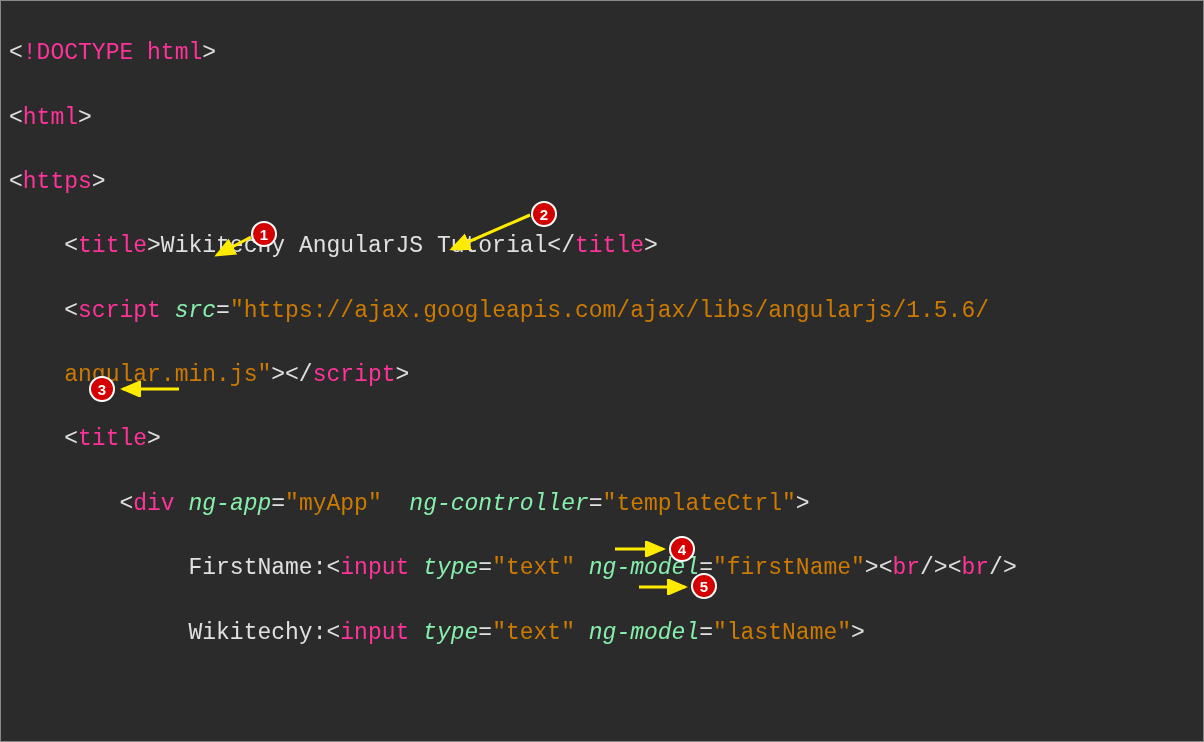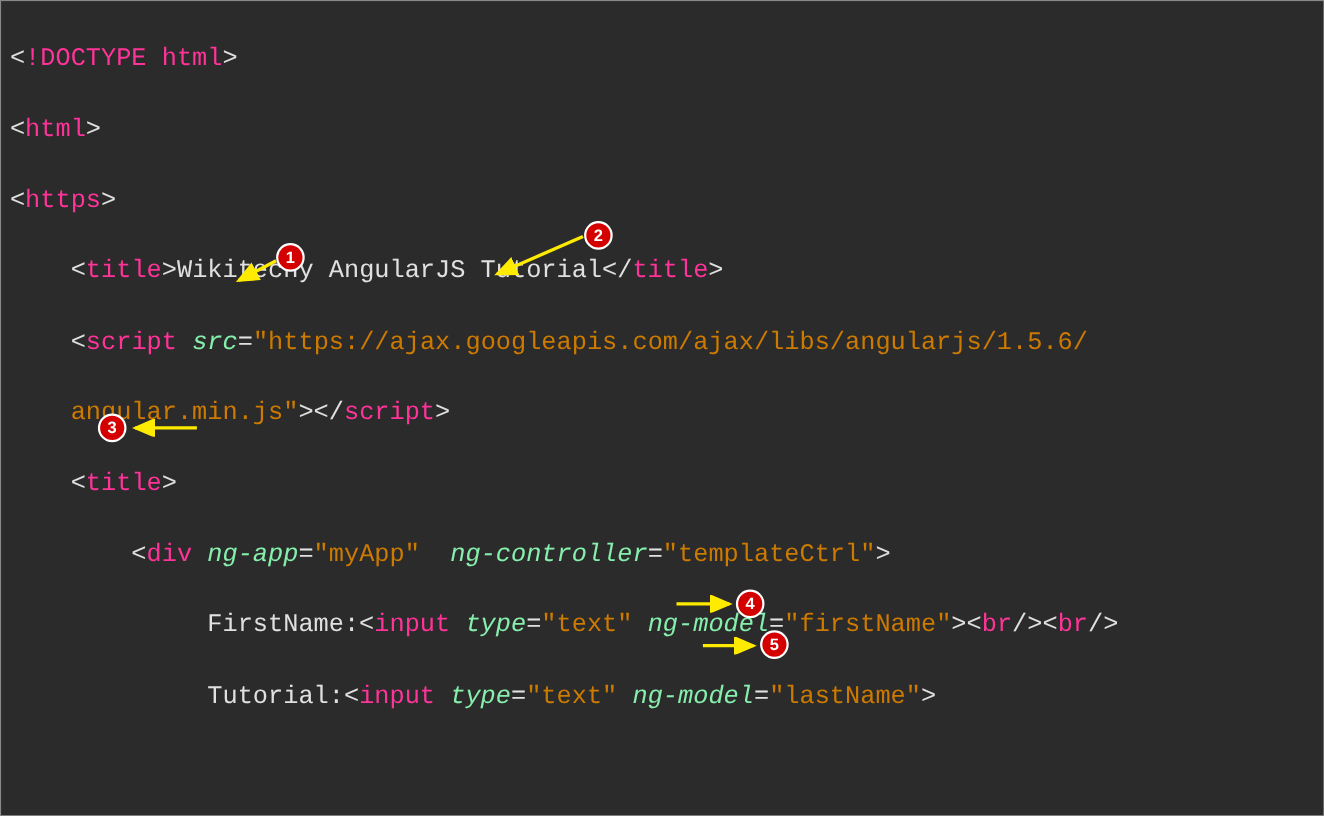--- a/index.html
+++ b/index.html
@@ -54,21 +54,21 @@
 <div class="code-area">
 <span class="line"><span class="c-angle">&lt;</span><span class="c-tag">!DOCTYPE html</span><span class="c-angle">&gt;</span></span>
 <span class="line"><span class="c-angle">&lt;</span><span class="c-tag">html</span><span class="c-angle">&gt;</span></span>
 <span class="line"><span class="c-angle">&lt;</span><span class="c-tag">https</span><span class="c-angle">&gt;</span></span>
 <span class="line"><span>    </span><span class="c-angle">&lt;</span><span class="c-tag">title</span><span class="c-angle">&gt;</span><span class="c-default">Wikitechy AngularJS Tutorial</span><span class="c-angle">&lt;/</span><span class="c-tag">title</span><span class="c-angle">&gt;</span></span>
 <span class="line"><span>    </span><span class="c-angle">&lt;</span><span class="c-tag">script</span> <span class="c-attr">src</span><span class="c-default">=</span><span class="c-str">"https://ajax.googleapis.com/ajax/libs/angularjs/1.5.6/</span></span>
 <span class="line"><span>    </span><span class="c-str">angular.min.js"</span><span class="c-angle">&gt;&lt;/</span><span class="c-tag">script</span><span class="c-angle">&gt;</span></span>
 <span class="line"><span>    </span><span class="c-angle">&lt;</span><span class="c-tag">title</span><span class="c-angle">&gt;</span></span>
 <span class="line"><span>        </span><span class="c-angle">&lt;</span><span class="c-tag">div</span> <span class="c-attr">ng-app</span><span class="c-default">=</span><span class="c-str">"myApp"</span>  <span class="c-attr">ng-controller</span><span class="c-default">=</span><span class="c-str">"templateCtrl"</span><span class="c-angle">&gt;</span></span>
 <span class="line"><span>             </span><span class="c-default">FirstName:</span><span class="c-angle">&lt;</span><span class="c-tag">input</span> <span class="c-attr">type</span><span class="c-default">=</span><span class="c-str">"text"</span> <span class="c-attr">ng-model</span><span class="c-default">=</span><span class="c-str">"firstName"</span><span class="c-angle">&gt;&lt;</span><span class="c-tag">br</span><span class="c-angle">/&gt;&lt;</span><span class="c-tag">br</span><span class="c-angle">/&gt;</span></span>
-<span class="line"><span>             </span><span class="c-default">Tutorial:</span><span class="c-angle">&lt;</span><span class="c-tag">input</span> <span class="c-attr">type</span><span class="c-default">=</span><span class="c-str">"text"</span> <span class="c-attr">ng-model</span><span class="c-default">=</span><span class="c-str">"lastName"</span><span class="c-angle">&gt;</span></span>
+<span class="line"><span>             </span><span class="c-default">Wikitechy:</span><span class="c-angle">&lt;</span><span class="c-tag">input</span> <span class="c-attr">type</span><span class="c-default">=</span><span class="c-str">"text"</span> <span class="c-attr">ng-model</span><span class="c-default">=</span><span class="c-str">"lastName"</span><span class="c-angle">&gt;</span></span>
 
 
 
 
 
 
 
 
 
 

